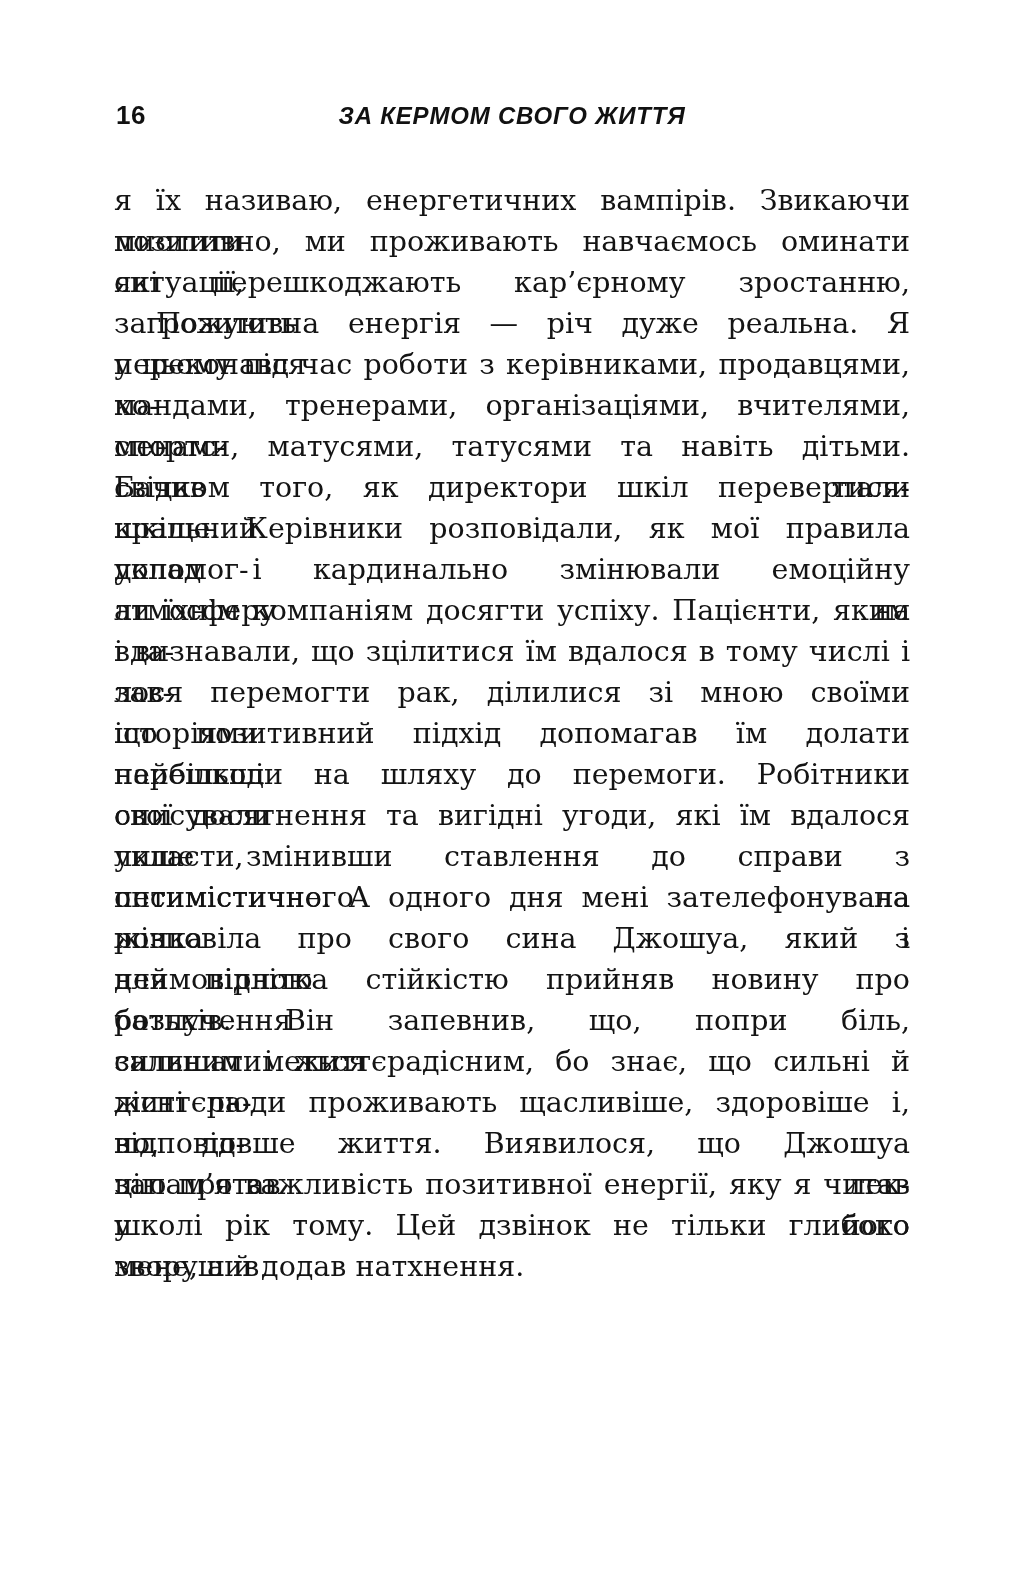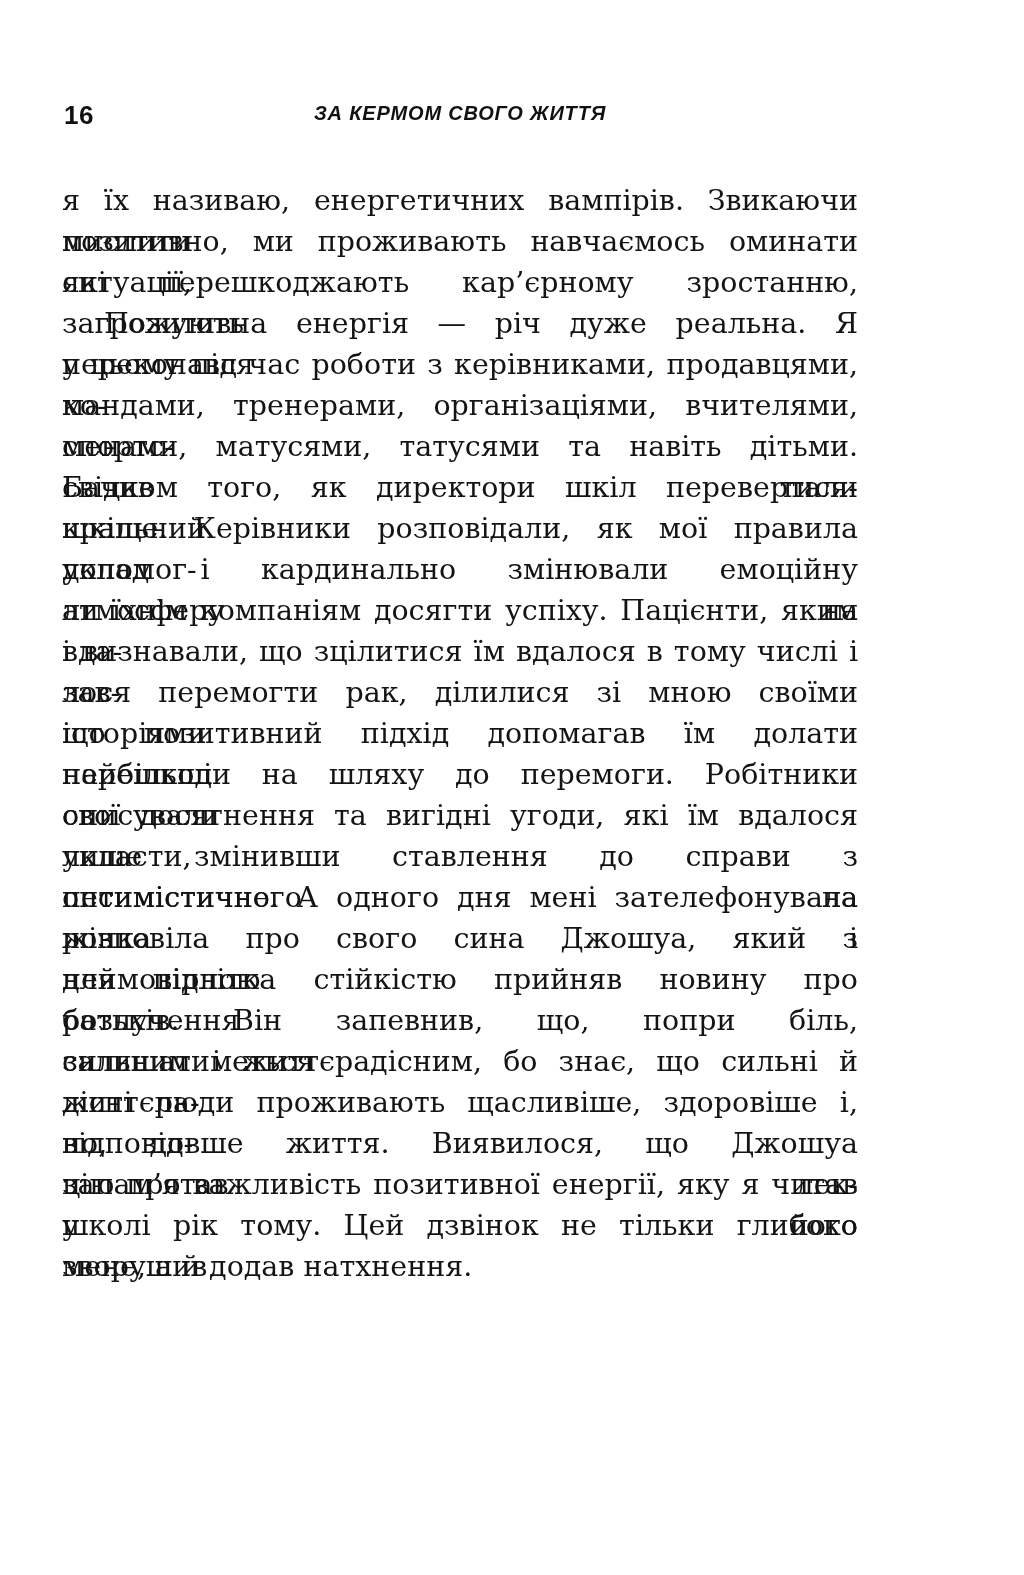--- a/index.html
+++ b/index.html
@@ -12,21 +12,21 @@
     width: 1024px;
     height: 1575px;
     background: #ffffff;
     color: #111111;
     box-sizing: border-box;
     padding-top: 100px;
     overflow: hidden;
   }
   .text-block {
     position: relative;
-    margin-left: 62px;
+    margin-left: 114px;
     width: 796px;
   }
   .page-header {
     position: relative;
     height: 34px;
     margin-bottom: 46px;
   }
   .page-number {
     position: absolute;
     left: 2px;
@@ -35,21 +35,21 @@
     font-weight: 700;
     font-size: 26px;
     letter-spacing: 0.5px;
     color: #111111;
   }
   .running-title {
     text-align: center;
     font-family: "Liberation Sans", sans-serif;
     font-weight: 700;
     font-style: italic;
-    font-size: 20px;
+    font-size: 24px;
     letter-spacing: 0.8px;
     color: #111111;
     padding-top: 2px;
   }
   .body-text {
     font-family: "DejaVu Serif", "Liberation Serif", serif;
     font-size: 28.5px;
     line-height: 41px;
     color: #141414;
   }

